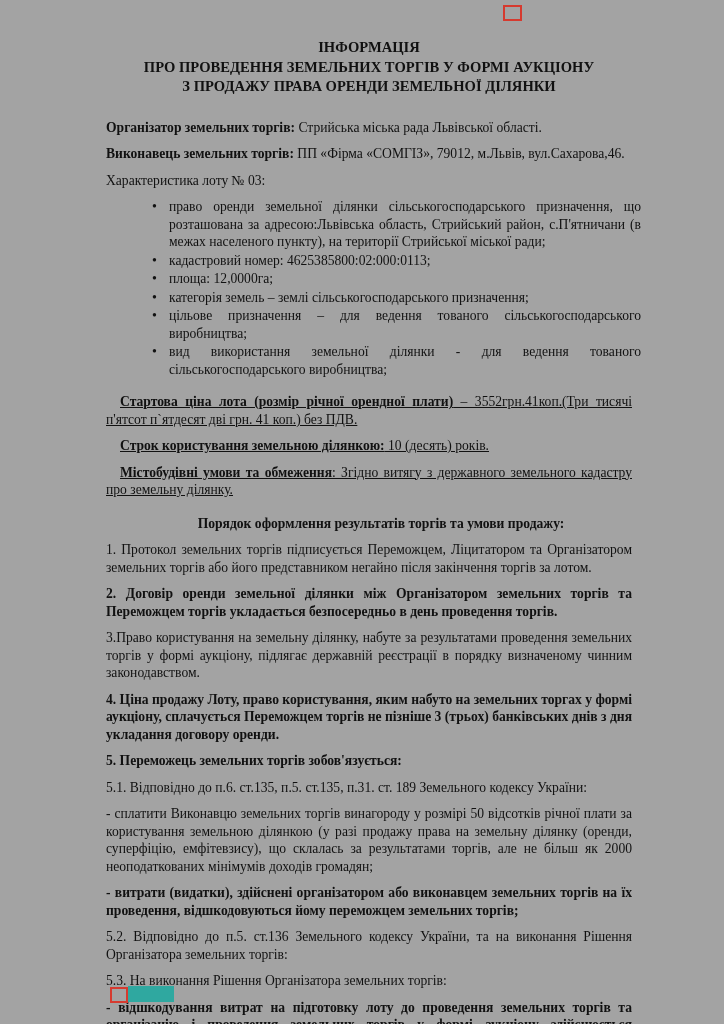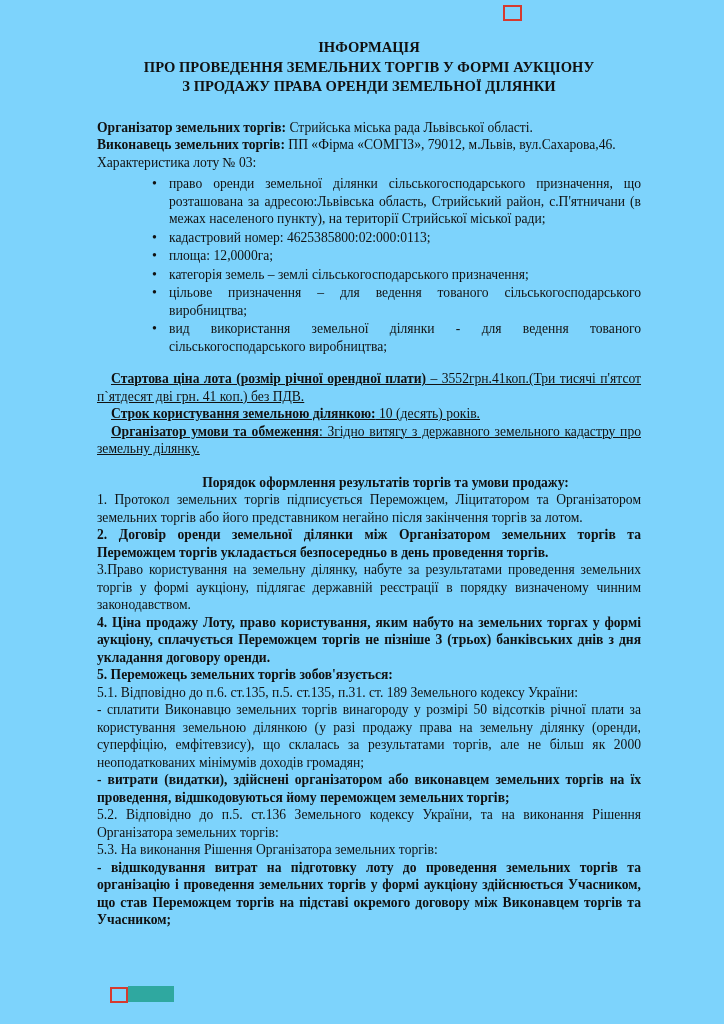--- a/index.html
+++ b/index.html
@@ -1,35 +1,35 @@
 <!DOCTYPE html>
 <html style="--red: #d63a2f; --teal: #2fa8a0;"><head>
 <meta charset="utf-8">
 <style>
   html,body{margin:0;padding:0;background:#888;}
   .page{
     position:relative;
     width:724px;height:1024px;
-    background:#7dd3fc;
+    background:#a3a3a3;
     box-sizing:border-box;
     padding:38px 83px 0 97px;
     font-family:"Liberation Serif","DejaVu Serif",serif;
     font-size:13.6px;
     line-height:17.5px;
     color:#111;
     overflow:hidden;
   }
   .title{
     text-align:center;
     font-weight:bold;
     font-size:14.6px;
     line-height:19.5px;
     margin-bottom:22px;
   }
-  p{margin:0;text-align:justify;}
+  p{margin:9px;text-align:justify;}
   .b{font-weight:bold;}
   .intro p{text-align:justify;}
   ul.bullets{
     margin:4px 0 0 0;
     padding:0 0 0 55px;
     list-style:none;
   }
   ul.bullets li{
     position:relative;
     padding-left:17px;
@@ -86,21 +86,21 @@
     <li>кадастровий номер: 4625385800:02:000:0113;</li>
     <li>площа: 12,0000га;</li>
     <li>категорія земель – землі сільськогосподарського призначення;</li>
     <li>цільове призначення – для ведення тованого сільськогосподарського виробництва;</li>
     <li>вид використання земельної ділянки - для ведення тованого сільськогосподарського виробництва;</li>
   </ul>
 
   <div class="terms">
     <p><span class="b">Стартова ціна лота (розмір річної орендної плати)</span><span> – 3552грн.41коп.(Три тисячі п'ятсот п`ятдесят дві грн. 41 коп.) без ПДВ.</span></p>
     <p><span class="b">Строк користування земельною ділянкою:</span><span> 10 (десять) років.</span></p>
-    <p><span class="b">Організатор умови та обмеження</span><span>: Згідно витягу з державного земельного кадастру про земельну ділянку.</span></p>
+    <p><span class="b">Містобудівні умови та обмеження</span><span>: Згідно витягу з державного земельного кадастру про земельну ділянку.</span></p>
   </div>
 
   <div class="procedure">
     <p class="procedure-heading">Порядок оформлення результатів торгів та умови продажу:</p>
     <p>1. Протокол земельних торгів підписується Переможцем, Ліцитатором та Організатором земельних торгів або його представником негайно після закінчення торгів за лотом.</p>
     <p class="b">2. Договір оренди земельної ділянки між Організатором земельних торгів та Переможцем торгів укладається безпосередньо в день проведення торгів.</p>
     <p>3.Право користування на земельну ділянку, набуте за результатами проведення земельних торгів у формі аукціону, підлягає державній реєстрації в порядку визначеному чинним законодавством.</p>
     <p class="b">4. Ціна продажу Лоту, право користування, яким набуто на земельних торгах у формі аукціону, сплачується Переможцем торгів не пізніше 3 (трьох) банківських днів з дня укладання договору оренди.</p>
     <p class="b">5. Переможець земельних торгів зобов'язується:</p>
     <p>5.1. Відповідно до п.6. ст.135, п.5. ст.135, п.31. ст. 189 Земельного кодексу України:</p>

